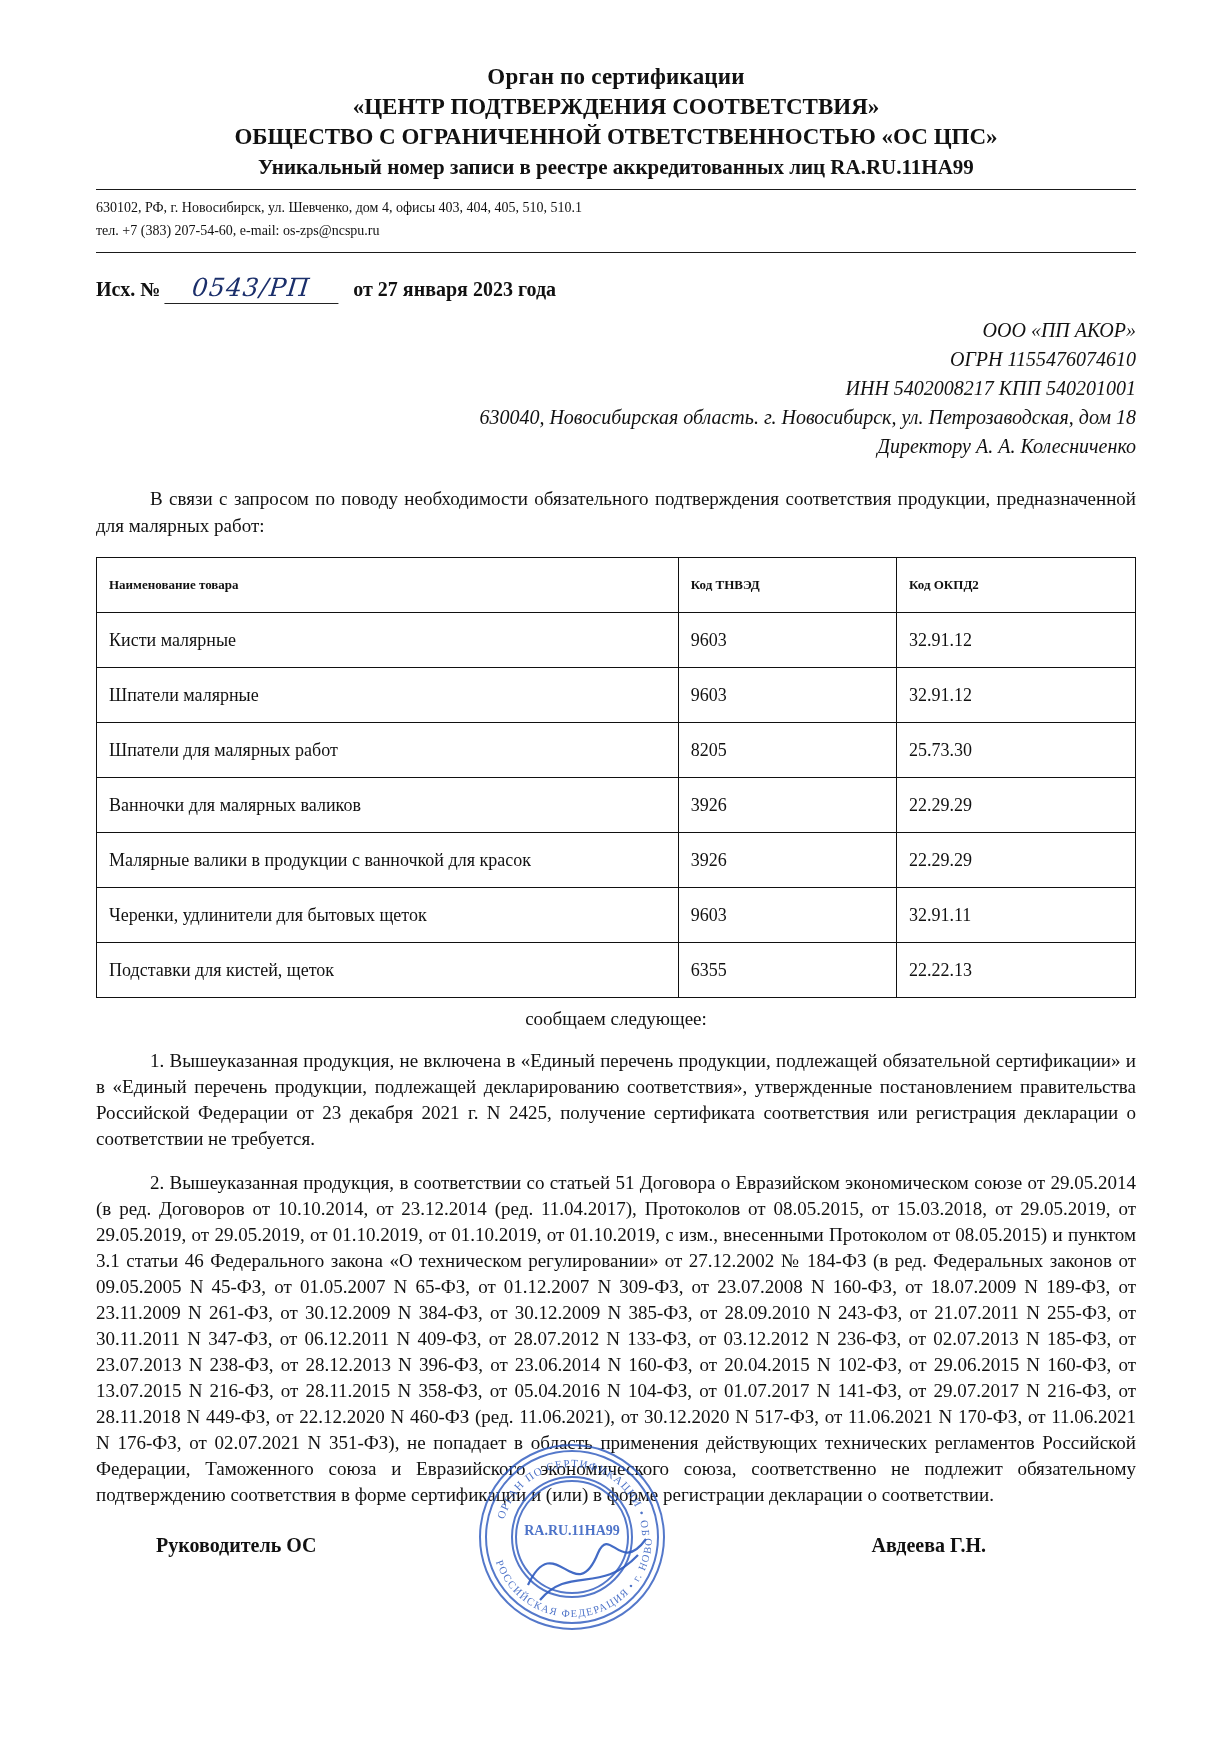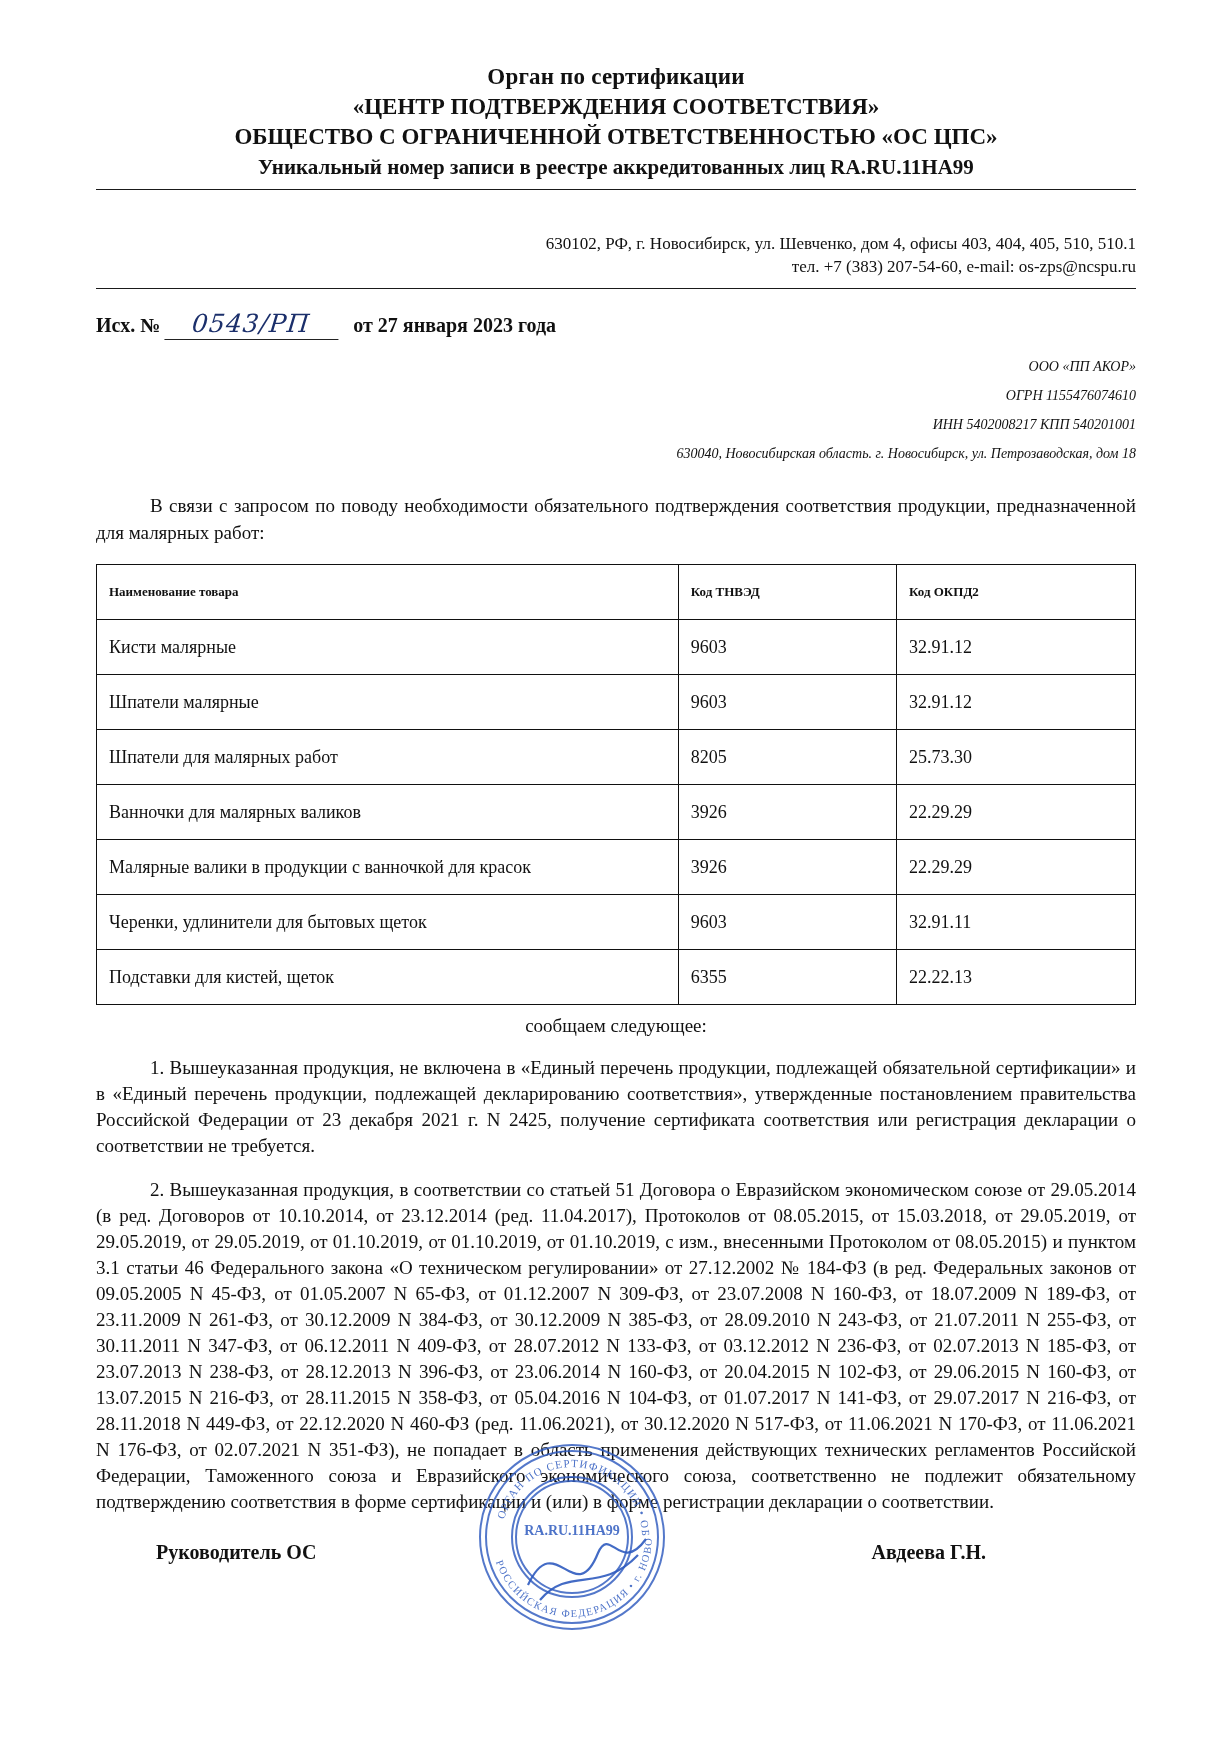--- a/index.html
+++ b/index.html
@@ -40,25 +40,24 @@
   .head-l4 { font-size: 21px; line-height: 30px; }
 
   .rule {
     border: none;
     border-top: 1.6px solid #1a1a1a;
     margin: 7px 0 0 0;
   }
   .rule.thin { border-top: 1.2px solid #1a1a1a; margin-top: 6px; }
 
   .contact {
-    text-align: right;
-    font-size: 17px;
+    text-align: left;
+    font-size: 14px;
     line-height: 23px;
     padding: 6px 0 4px 0;
-    margin-top: 36px;
   }
 
   
   .outgoing {
     margin-top: 20px;
     font-size: 20px;
     font-weight: bold;
     display: flex;
     align-items: baseline;
     gap: 6px;
@@ -77,21 +76,21 @@
     min-width: 150px;
     text-align: center;
   }
   .outgoing .date { margin-left: 7px; }
 
   
   .addressee {
     margin-top: 12px;
     text-align: right;
     font-style: italic;
-    font-size: 14px;
+    font-size: 20px;
     line-height: 29px;
   }
 
   
   .intro {
     margin-top: 24px;
     font-size: 19px;
     line-height: 27px;
     text-align: justify;
   }
@@ -179,20 +178,21 @@
       <span>Исх. №</span>
       <span class="hand">0543/РП</span>
       <span class="date">от 27 января 2023 года</span>
     </div>
 
     <div class="addressee">
       <div>ООО «ПП АКОР»</div>
       <div>ОГРН 1155476074610</div>
       <div>ИНН 5402008217 КПП 540201001</div>
       <div>630040, Новосибирская область. г. Новосибирск, ул. Петрозаводская, дом 18</div>
+      <div>Директору А. А. Колесниченко</div>
     </div>
 
     <div class="intro">
       <span class="indent"></span><span>В связи с запросом по поводу необходимости обязательного подтверждения соответствия продукции, предназначенной для малярных работ:</span>
     </div>
 
     <table class="goods">
       <colgroup>
           <col class="c1">
           <col class="c2">

